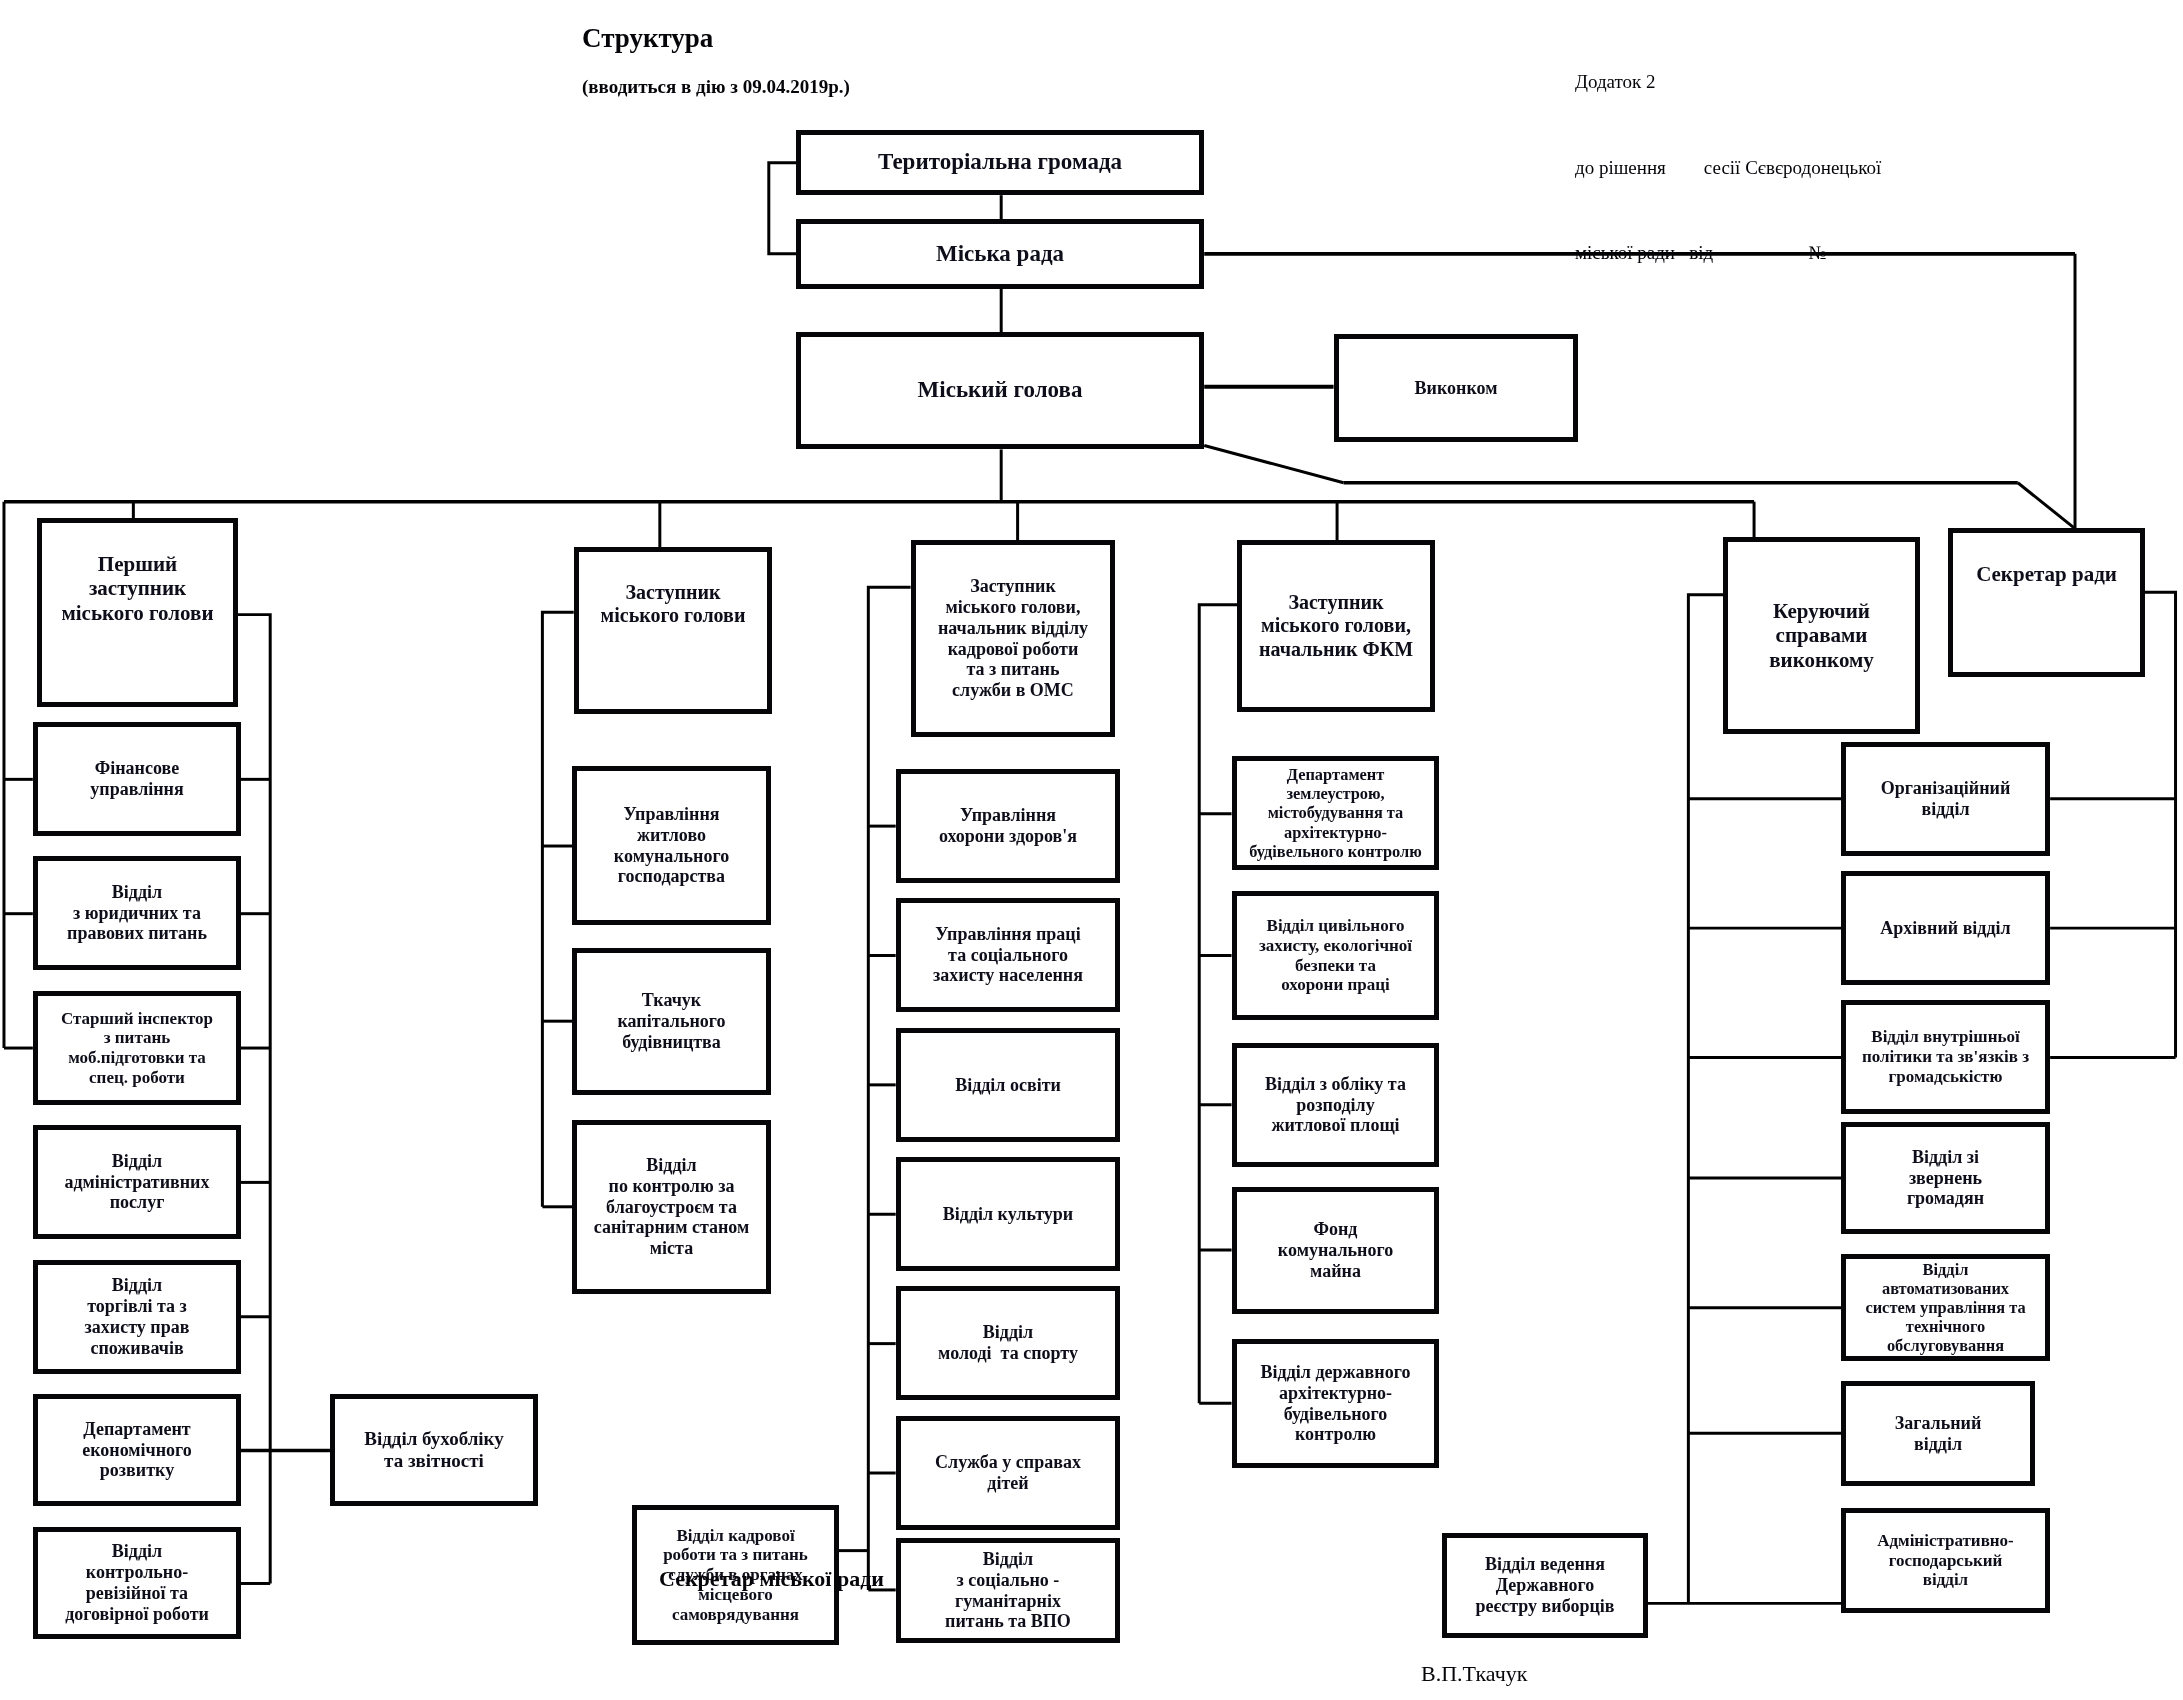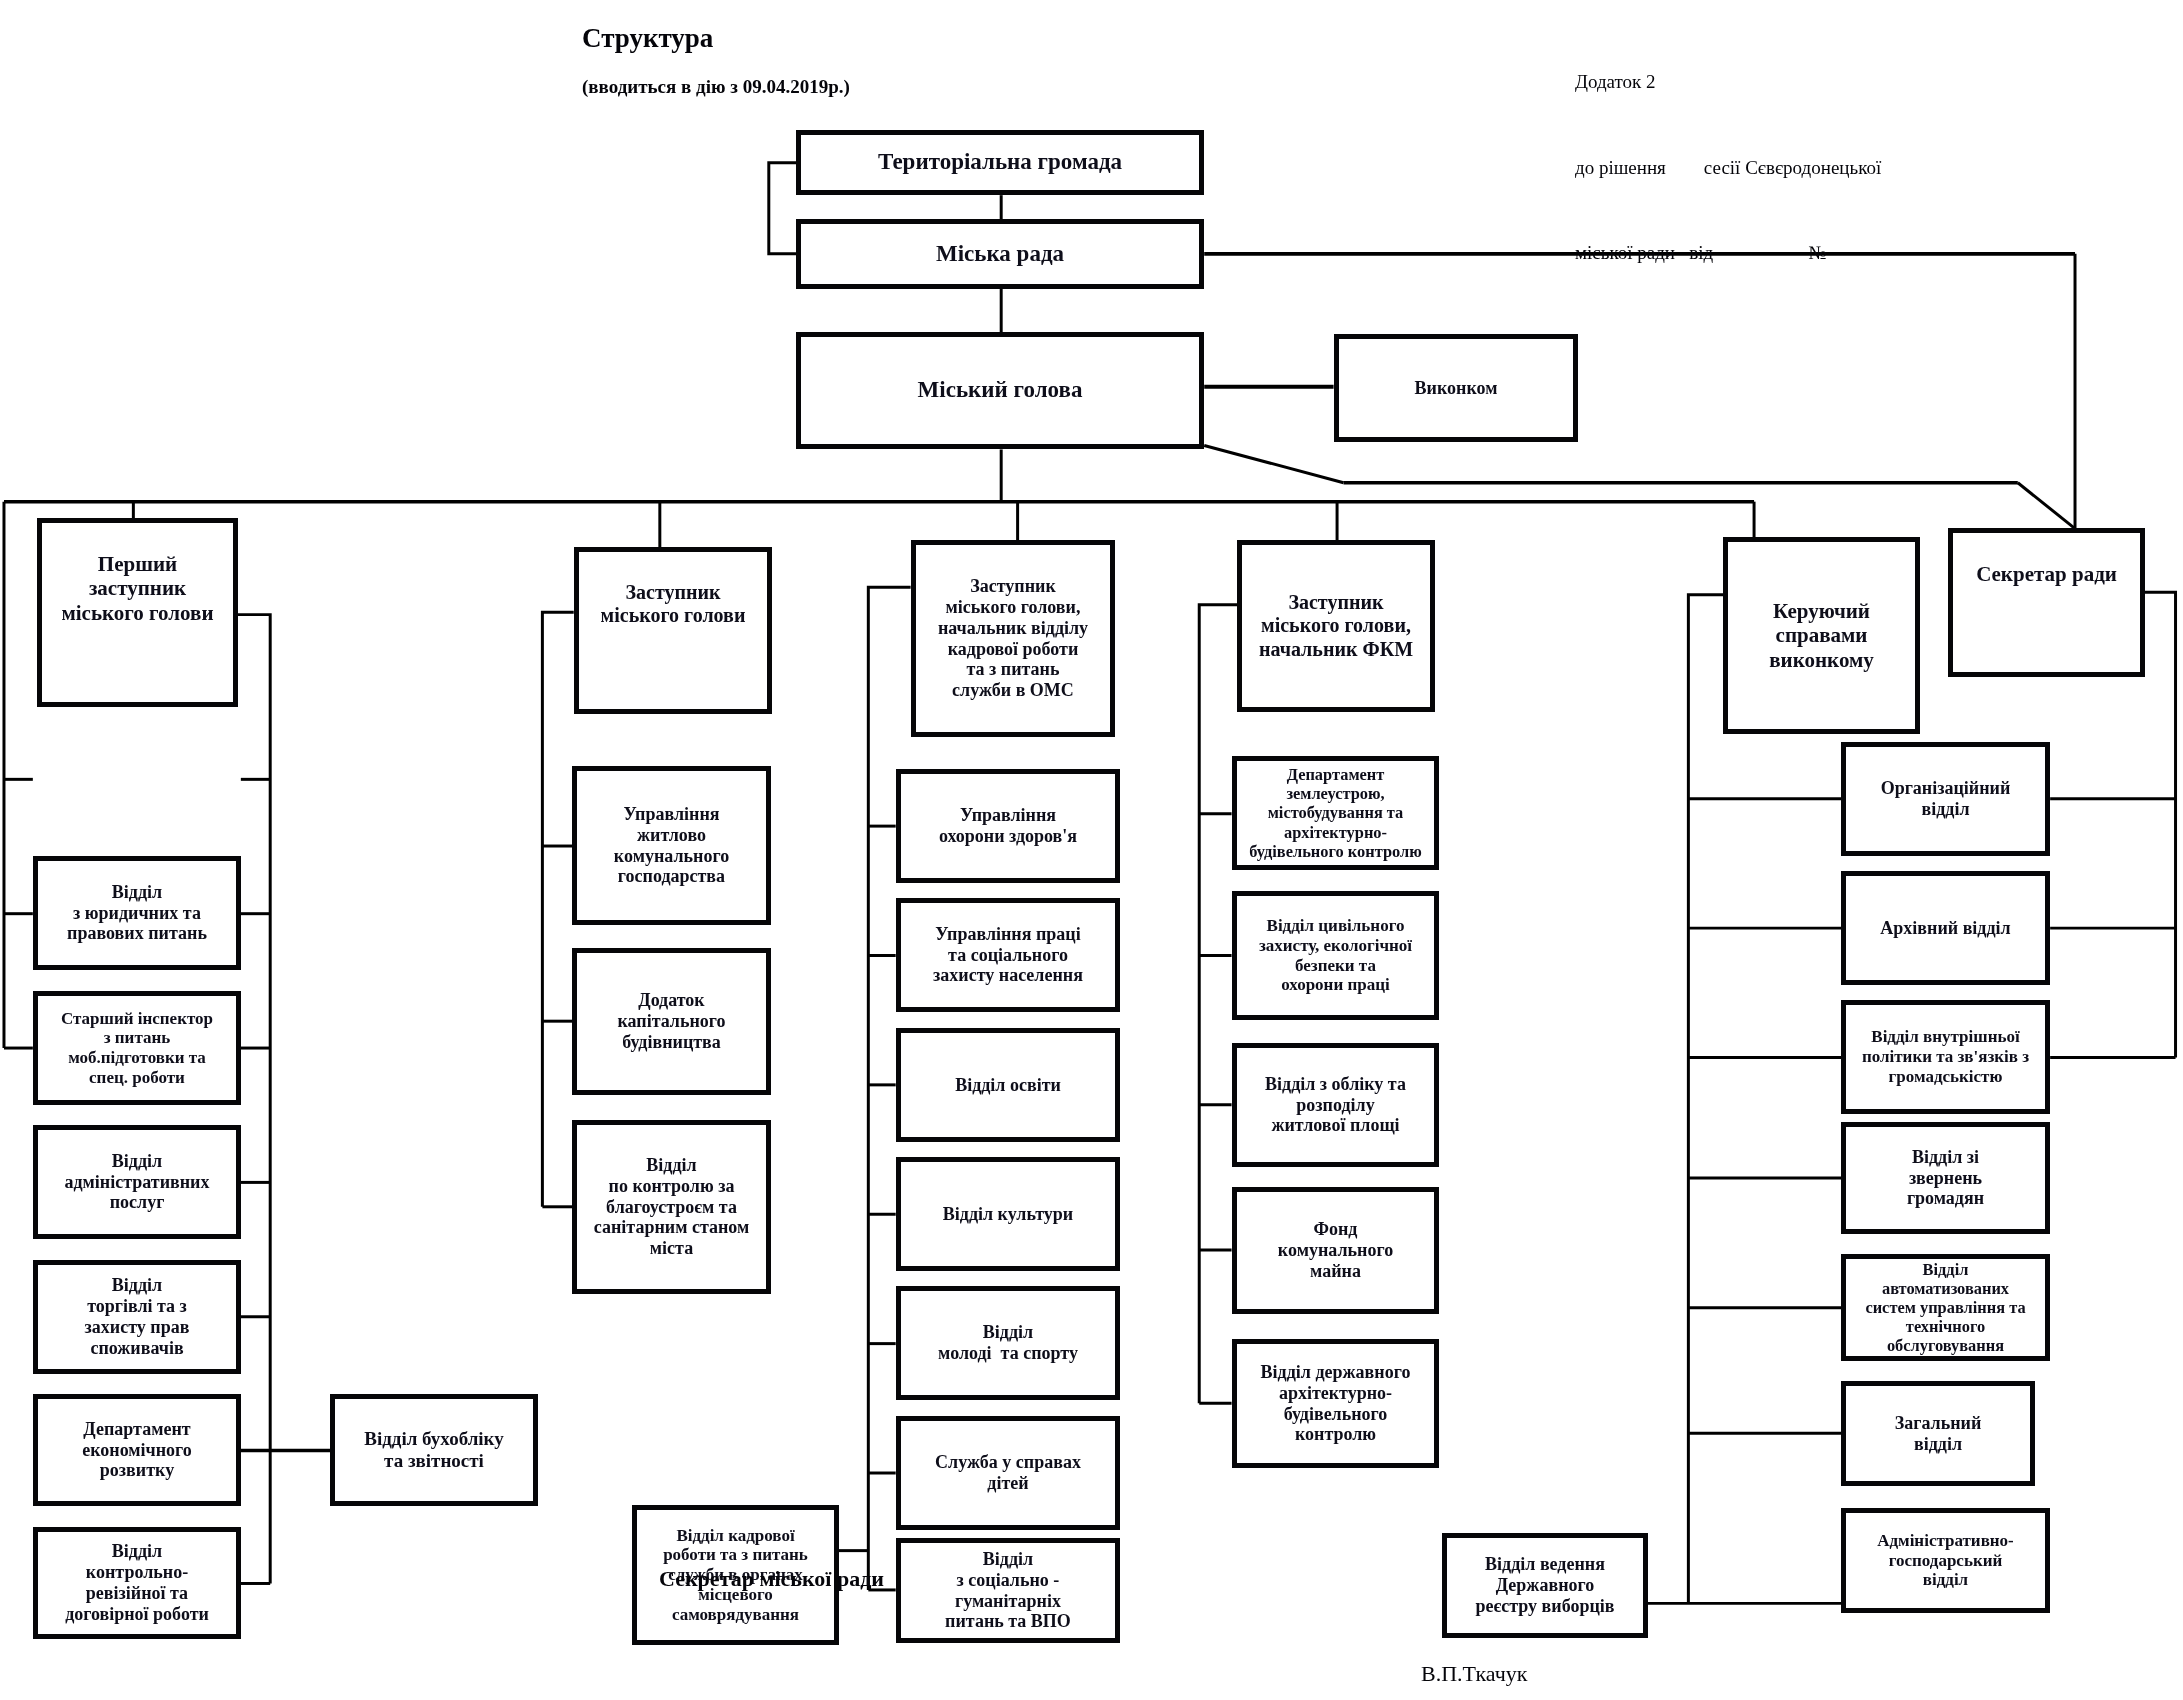--- a/index.html
+++ b/index.html
@@ -120,20 +120,22 @@
   </div>
 
   <div class="bx" style="left:796px;top:130px;width:408px;height:65px;font-size:23px;">Територіальна громада</div>
   <div class="bx" style="left:796px;top:219px;width:408px;height:70px;font-size:23px;">Міська рада</div>
   <div class="bx" style="left:796px;top:332px;width:408px;height:117px;font-size:23px;">Міський голова</div>
   <div class="bx" style="left:1334px;top:334px;width:244px;height:108px;font-size:18px;">Виконком</div>
 
   <div class="bx pad-top" style="left:37px;top:518px;width:201px;height:189px;font-size:21px;">Перший
 заступник
 міського голови</div>
+  <div class="bx" style="left:33px;top:722px;width:208px;height:114px;font-size:18px;">Фінансове
+управління</div>
   <div class="bx" style="left:33px;top:856px;width:208px;height:114px;font-size:18px;">Відділ
 з юридичних та
 правових питань</div>
   <div class="bx" style="left:33px;top:991px;width:208px;height:114px;font-size:17px;">Старший інспектор
 з питань
 моб.підготовки та
 спец. роботи</div>
   <div class="bx" style="left:33px;top:1125px;width:208px;height:114px;font-size:18px;">Відділ
 адміністративних
 послуг</div>
@@ -150,21 +152,21 @@
 договірної роботи</div>
   <div class="bx" style="left:330px;top:1394px;width:208px;height:112px;font-size:19px;">Відділ бухобліку
 та звітності</div>
 
   <div class="bx pad-top" style="left:574px;top:547px;width:198px;height:167px;font-size:20px;">Заступник
 міського голови</div>
   <div class="bx" style="left:572px;top:766px;width:199px;height:159px;font-size:18px;">Управління
 житлово
 комунального
 господарства</div>
-  <div class="bx" style="left:572px;top:948px;width:199px;height:147px;font-size:18px;">Додаток
+  <div class="bx" style="left:572px;top:948px;width:199px;height:147px;font-size:18px;">Ткачук
 капітального
 будівництва</div>
   <div class="bx" style="left:572px;top:1120px;width:199px;height:174px;font-size:18px;">Відділ
 по контролю за
 благоустроєм та
 санітарним станом
 міста</div>
 
   <div class="bx" style="left:911px;top:540px;width:204px;height:197px;font-size:18px;">Заступник
 міського голови,

